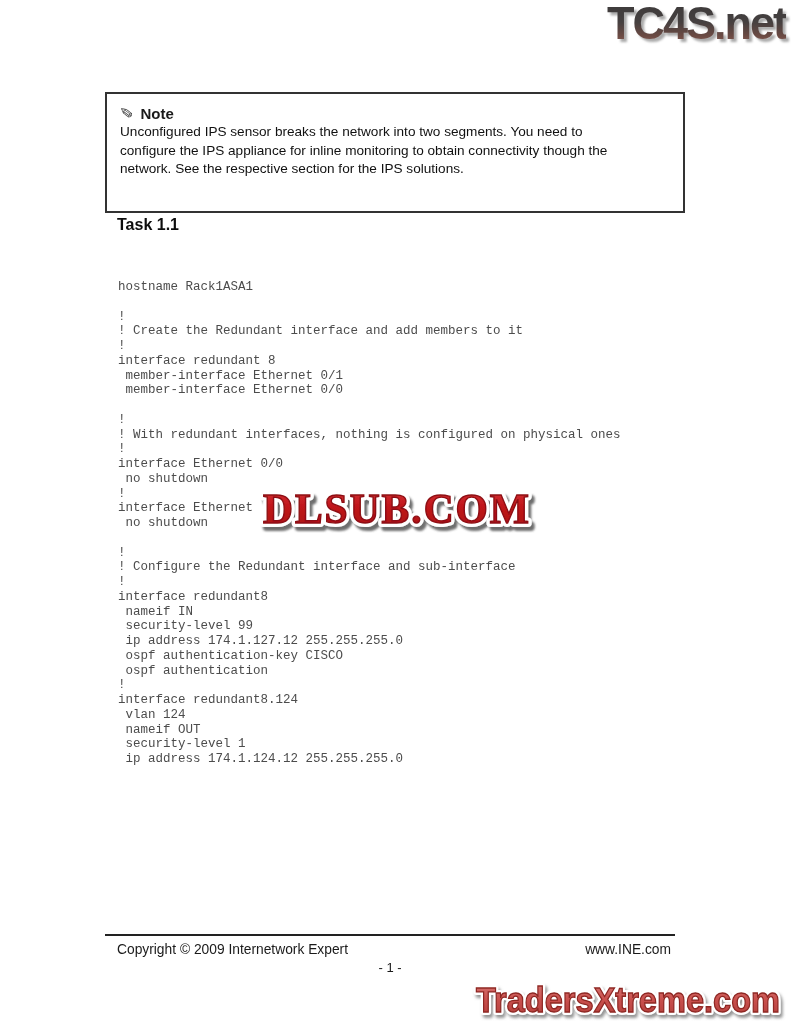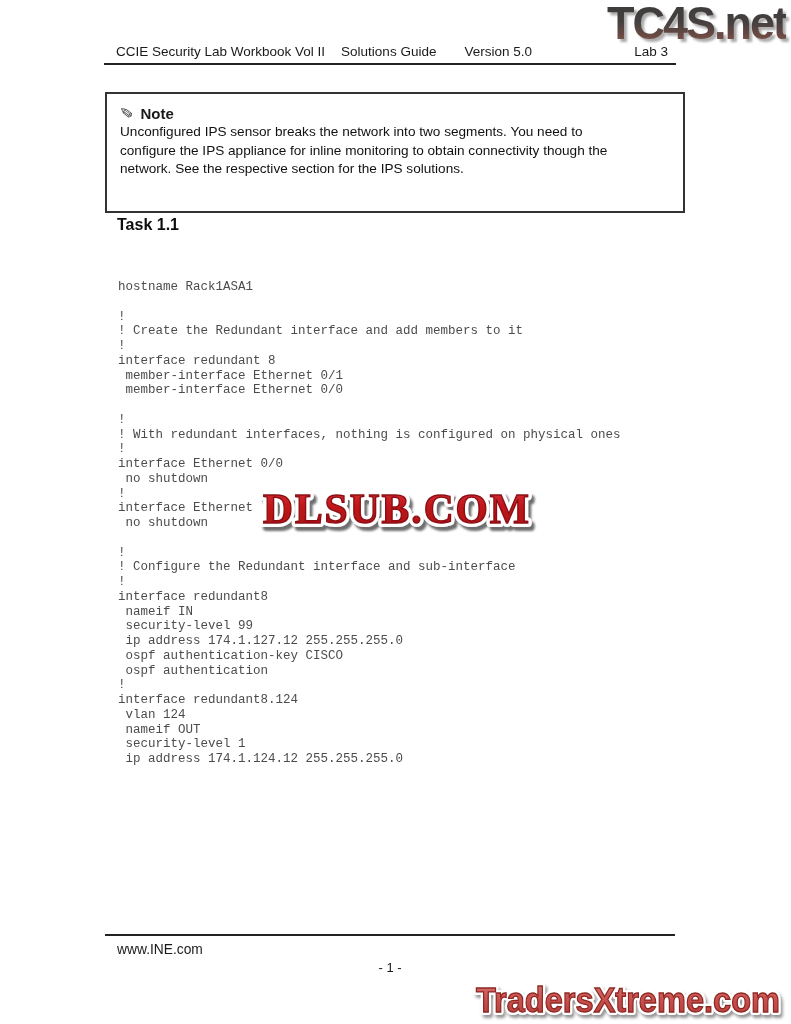--- a/index.html
+++ b/index.html
@@ -150,26 +150,20 @@
     left: 466px;
   }
 </style>
 </head>
 <body>
 
 <div class="page">
 
   <div class="tc4s">TC4S.net</div>
 
-  <div class="header-row">
-    <span class="h-title">CCIE Security Lab Workbook Vol II</span>
-    <span class="h-guide">Solutions Guide</span>
-    <span class="h-version">Version 5.0</span>
-    <span class="h-lab">Lab 3</span>
-  </div>
 
   <div class="note-box">
     <div class="note-head">
       <span class="note-pencil">✐</span>
       <span>Note</span>
     </div>
     <div class="note-body">Unconfigured IPS sensor breaks the network into two segments. You need to
 configure the IPS appliance for inline monitoring to obtain connectivity though the
 network. See the respective section for the IPS solutions.</div>
   </div>
@@ -223,20 +217,21 @@
         <stop offset="100%" stop-color="#a81014"></stop>
       </linearGradient>
     </defs>
     <g filter="url(#wm-shadow)" font-family="'Liberation Serif', serif" font-weight="bold" font-size="42" letter-spacing="2">
       <text x="146" y="42" text-anchor="middle" textLength="268" lengthAdjust="spacingAndGlyphs" fill="none" stroke="#ffffff" stroke-width="8" stroke-linejoin="round">DLSUB.COM</text>
       <text x="146" y="42" text-anchor="middle" textLength="268" lengthAdjust="spacingAndGlyphs" fill="url(#wm-red)" stroke="#8d0e12" stroke-width="1.4">DLSUB.COM</text>
     </g>
   </svg>
 
   <div class="footer-row">
+    <span>Copyright © 2009 Internetwork Expert</span>
     <span>www.INE.com</span>
   </div>
   <div class="page-number">- 1 -</div>
 
   <svg class="traders-logo" width="324" height="48" viewBox="0 0 324 48">
     <defs>
       <filter id="tr-shadow" x="-12%" y="-25%" width="130%" height="170%">
         <feDropShadow dx="2" dy="3" stdDeviation="1.6" flood-color="#8a8a8a" flood-opacity="0.9"></feDropShadow>
       </filter>
       <linearGradient id="tr-red" x1="0" y1="0" x2="0" y2="1">

